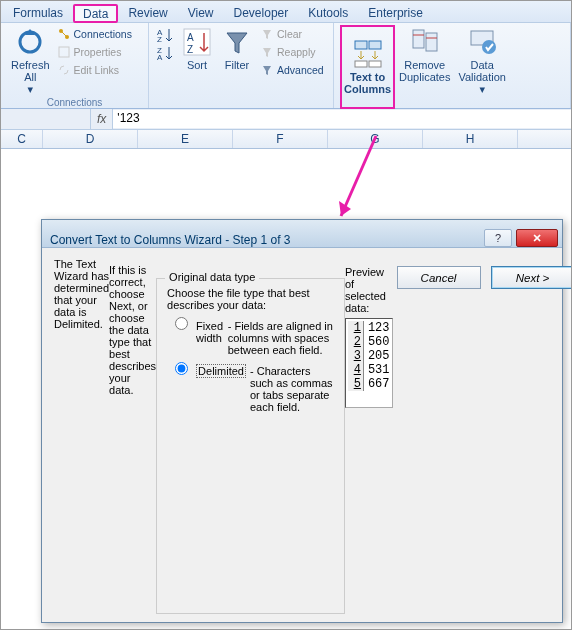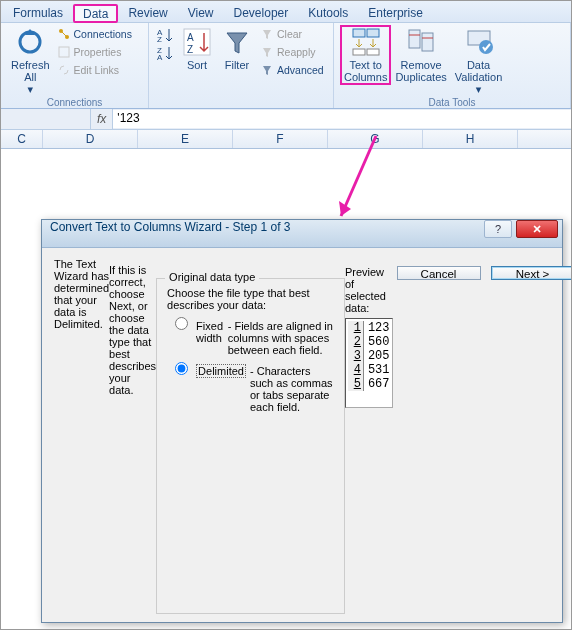--- a/index.html
+++ b/index.html
@@ -79,21 +79,21 @@
   .bigbtn svg, .bigbtn .ico { margin-bottom: 2px; }
   .smallbtns {
     display: flex;
     flex-direction: column;
     gap: 4px;
     padding: 2px 3px;
     font-size: 10.5px;
     color: #1f497d;
   }
   .smallbtn { display: flex; align-items: center; gap: 3px; cursor: pointer; white-space: nowrap; }
-  .hlbtn { border: 2px solid #e81ea9; padding: 0 2px; }
+  .hlbtn { border: 2px solid #e81ea9; padding: 12px 2px; font-weight: bold; }
 
   
   .fbar {
     display: flex;
     align-items: center;
     height: 21px;
     background: #e8eef7;
     border-bottom: 1px solid #b9cde5;
     font-size: 12px;
   }
@@ -142,21 +142,21 @@
     width: 522px;
     height: 404px;
     background: #f0f0f0;
     border: 1px solid #6b8aa8;
     box-shadow: 2px 2px 8px rgba(0,0,0,0.3);
   }
   .titlebar {
     height: 28px;
     background: linear-gradient(#dfeaf4, #c0d4e8);
     display: flex;
-    align-items: flex-start;
+    align-items: flex-end;
     padding-left: 8px;
     font-size: 12px;
     color: #003a6b;
     border-bottom: 1px solid #9cb6d2;
   }
   .titlebar .spacer { flex: 1; }
   .tbtn {
     height: 18px;
     width: 28px;
     margin-right: 4px;
@@ -218,26 +218,27 @@
   .prow .rn { width: 16px; text-align: right; color: #000; border-right: 1px solid #888; padding-right: 2px; text-decoration: underline; background:#eee;}
   .prow .rv { padding-left: 4px; }
   .btnrow {
     display: flex;
     justify-content: flex-end;
     gap: 10px;
     padding: 8px 4px 4px;
   }
   .btn {
     width: 84px;
-    height: 14px;
+    height: 23px;
     border: 1px solid #8aa0b8;
     background: linear-gradient(#fdfdfd, #e4e9ef);
     font-size: 11.5px;
     color: #000;
     cursor: pointer;
+    font-style: italic;
   }
   .btn:disabled { color: #999; }
   .btn.default {
     border: 1px solid #3c7fb1;
     box-shadow: inset 0 0 0 1px #a8d8f2;
   }
   .btn.hl {
     outline: 2px solid #1722ff;
   }
 </style>

